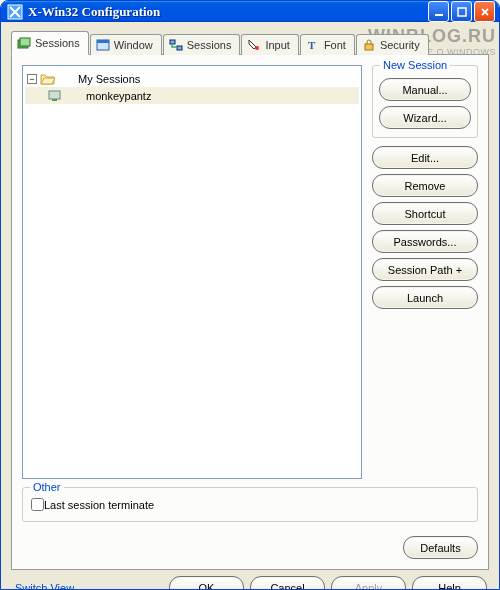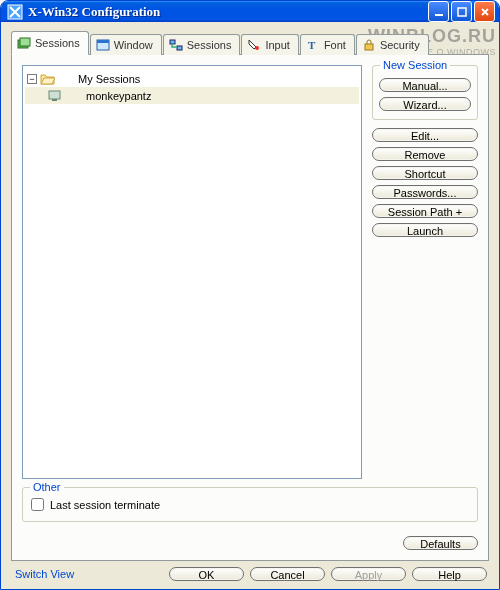--- a/index.html
+++ b/index.html
@@ -172,42 +172,41 @@
     position: absolute;
     top: -7px; left: 7px;
     background: #fcfcfa;
     padding: 0 3px;
     color: #0046d5;
     font-size: 11px;
   }
   .side-btn, .footer-btn {
     display: block;
     width: 100%;
-    height: 14px;
+    height: 23px;
     margin-bottom: 5px;
     border: 1px solid #707070;
     border-radius: 11px;
     background: linear-gradient(to bottom, #ffffff, #ece9d8);
     font-family: Tahoma, sans-serif;
     font-size: 11px;
     color: #000;
     cursor: default;
     box-shadow: inset 0 0 0 1px #f5f5f0;
   }
   .side-btn:last-child { margin-bottom: 0; }
 
   .other-group {
     margin-top: 8px;
     padding: 10px 8px;
   }
   .other-group .groupbox-title { color: #0046d5; }
   .checkbox-row {
     display: flex;
     align-items: center;
-    gap: 6px;
   }
   .checkbox-row input { width:13px; height:13px; margin:0; }
 
   .defaults-row {
     display: flex;
     justify-content: flex-end;
     margin-top: 6px;
   }
 
   .footer {

